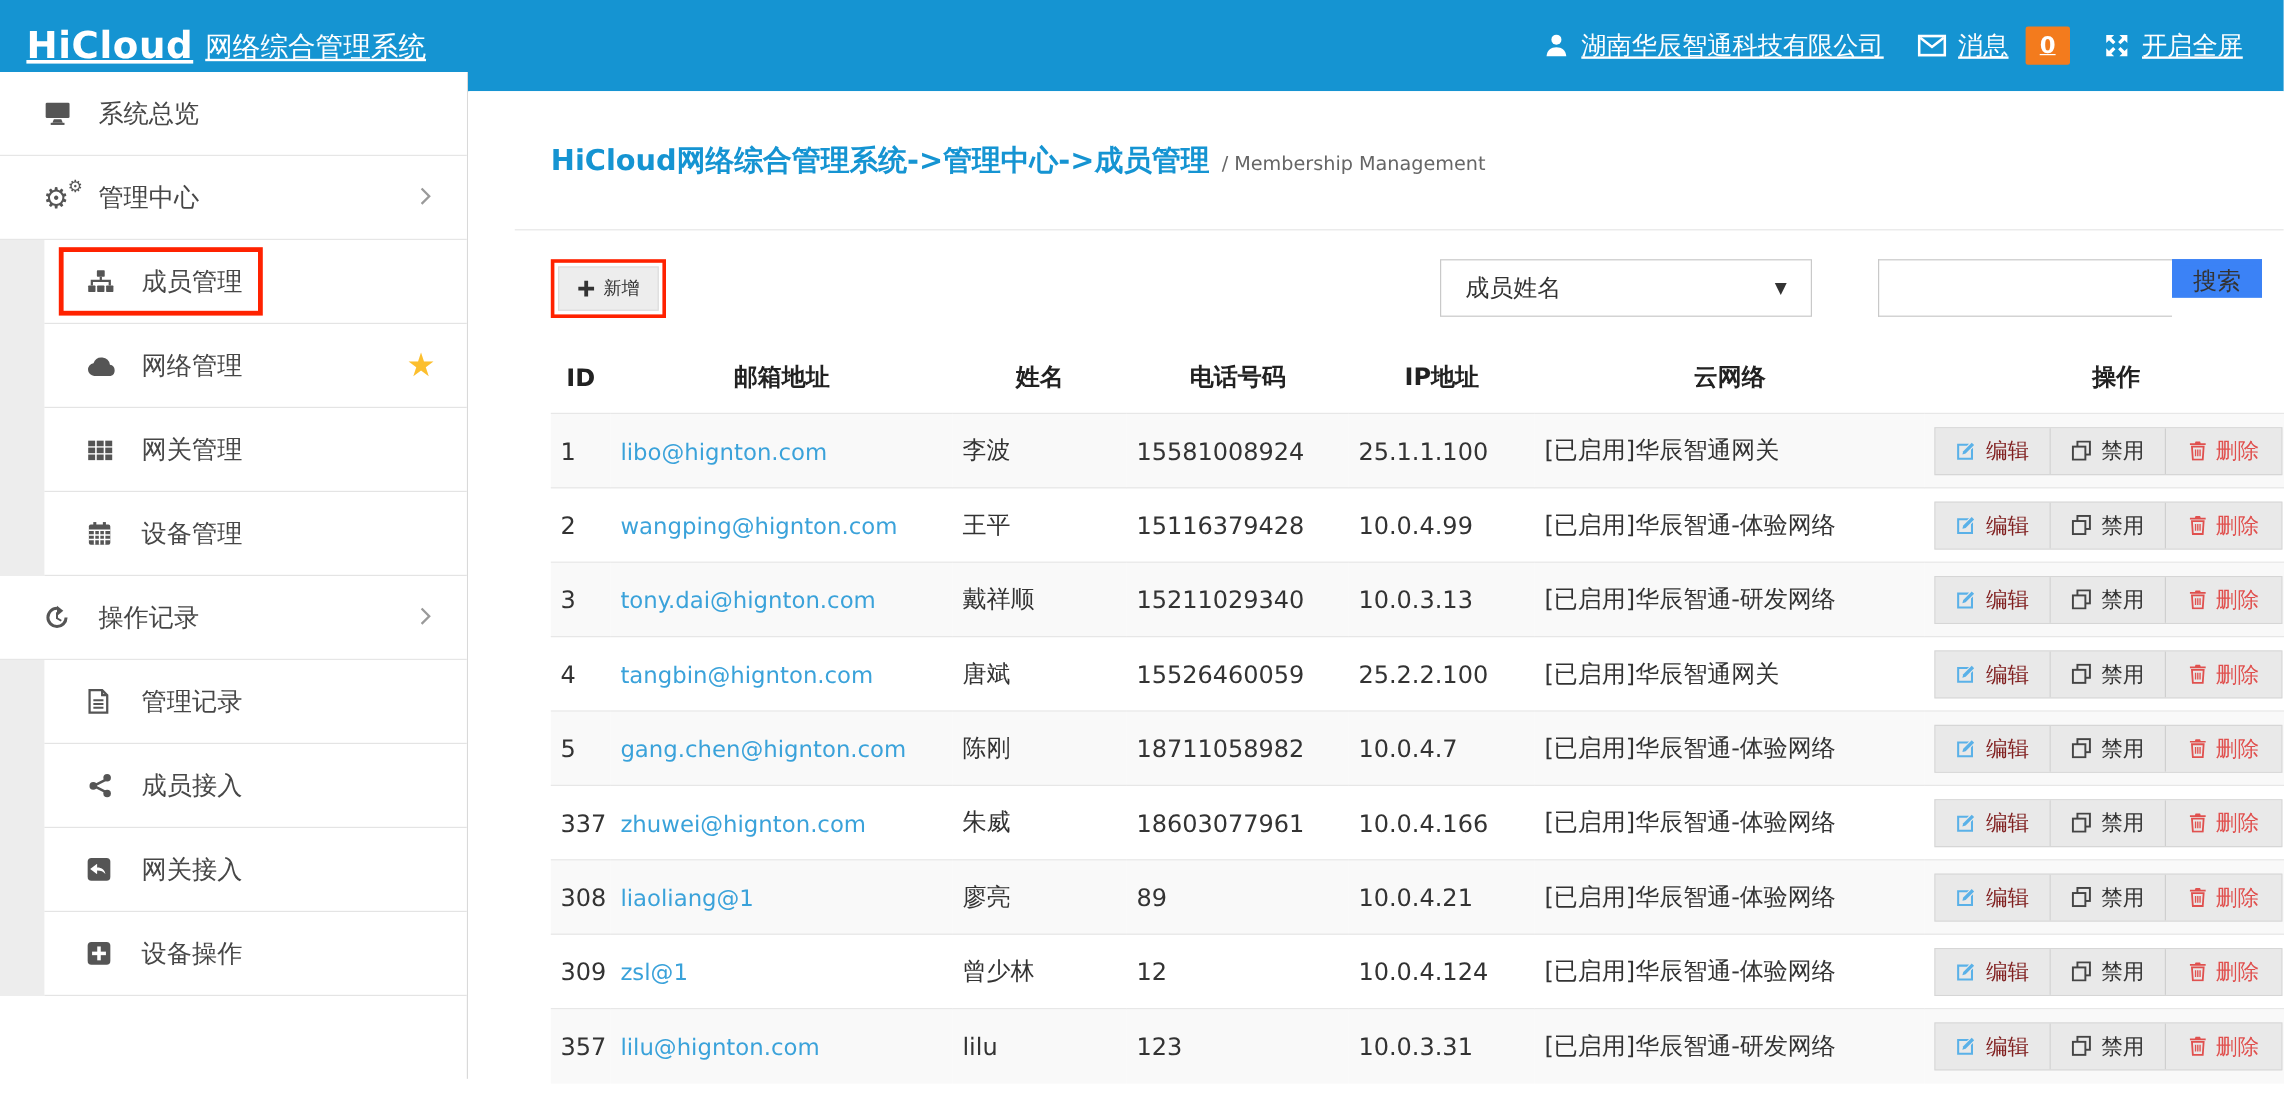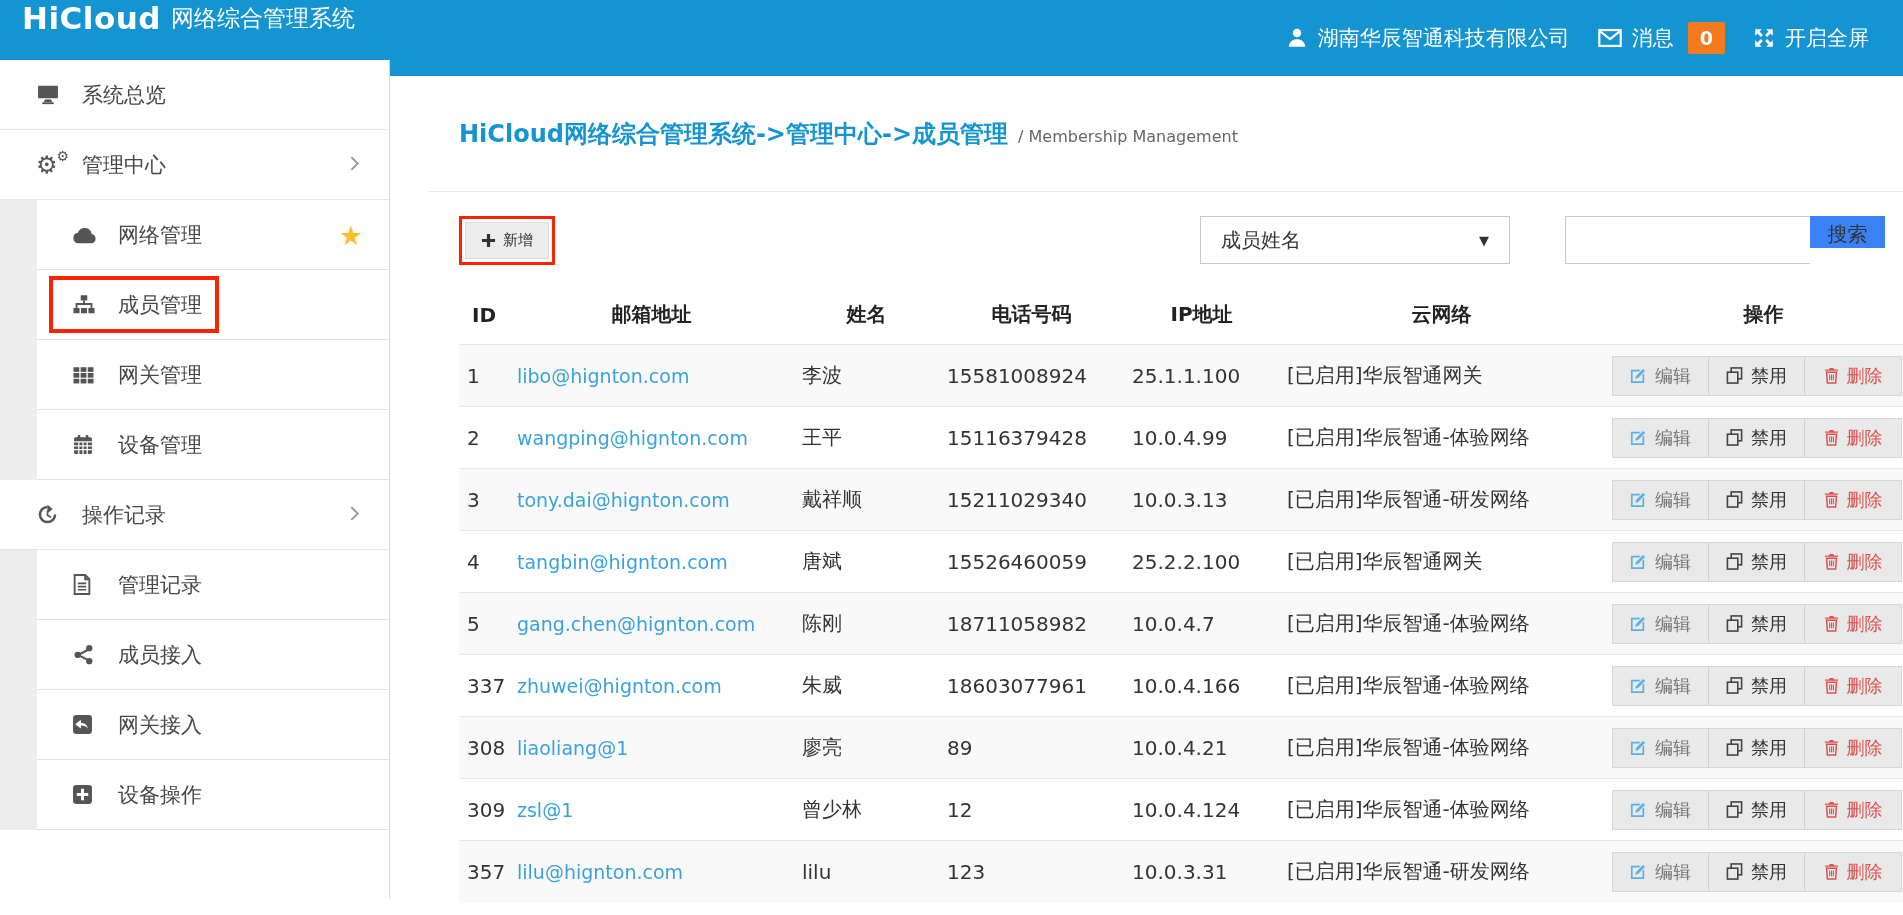--- a/index.html
+++ b/index.html
@@ -1,21 +1,21 @@
 <!DOCTYPE html>
 <html><head>
 <meta charset="utf-8">
 <style>
   * { box-sizing: border-box; margin: 0; padding: 0; }
   html,body { width:1903px; height:915px; overflow:hidden; background:#fff;
     font-family:"DejaVu Sans","Liberation Sans",sans-serif; color:#333; }
 
   
   .topbar { position:absolute; left:0; top:0; width:1903px; height:76px;
-    background:#1594d2; display:flex; padding:0 34px 0 22px; color:#fff; }
+    background:#1594d2; display:flex; align-items:center; padding:0 34px 0 22px; color:#fff;text-decoration:underline; }
   .brand { font-size:31px; font-weight:bold; letter-spacing:0.5px; }
   .brand-suffix { font-size:23px; margin-left:10px; margin-top:3px; }
   .topbar-right { margin-left:auto; display:flex; align-items:center; gap:28px; }
   .top-item { display:flex; align-items:center; gap:10px; font-size:21px; cursor:pointer; }
   .badge { background:#f37b1d; color:#fff; font-size:19px; font-weight:bold;
     padding:5px 12px; border-radius:2px; margin-left:4px; }
 
   
   .sidebar { position:absolute; left:0; top:60px; width:390px; height:839px;
     background:#fff; border-right:1px solid #d9d9d9; }
@@ -62,21 +62,21 @@
   table.members { width:1464px; margin:24px 18px 0 30px; border-collapse:collapse; table-layout:fixed; }
   th { text-align:center; font-size:20px; font-weight:bold; color:#222; padding:12px 8px 16px 8px; }
   td { font-size:20px; color:#333; padding:0 8px; height:62px; border-top:1px solid #e7e7e7; }
   tr.striped td { background:#f9f9f9; }
   .email-link { color:#3aa2da; text-decoration:none; font-size:19px; }
   .btn-group { display:inline-flex; border:1px solid #d6d6d6; background:#e9e9e9; }
   .row-btn { display:inline-flex; align-items:center; justify-content:center; gap:8px;
     width:96px; height:38px; background:#e9e9e9; border:none; border-right:1px solid #cfcfcf;
     font-size:18px; cursor:pointer; font-family:inherit; }
   .row-btn:last-child { border-right:none; }
-  .row-btn.edit { color:#737373; }
+  .row-btn.edit { color:#7f1d1d; }
   .row-btn.disable { color:#333; }
   .row-btn.delete { color:#e0504e; }
   .bicon { display:inline-flex; }
 </style>
 </head>
 <body>
 
 <div class="topbar">
   <span class="brand">HiCloud</span>
   <span class="brand-suffix">网络综合管理系统</span>
@@ -136,40 +136,40 @@
     <span class="chev">
       <svg width="13" height="17" viewBox="0 0 10 16">
           <path d="M2 2l6 6-6 6" fill="none" stroke="#9a9a9a" stroke-width="1.8"></path>
         </svg>
     </span>
   </div>
 
   <div class="subgroup">
     <div class="side-item">
       <span class="sicon">
-        <svg width="26" height="20" viewBox="0 0 22 16">
-            <path d="M5.5 15A4.5 4.5 0 0 1 5 6.05 6 6 0 0 1 16.6 7.2 4 4 0 0 1 17 15z" fill="#555"></path>
-          </svg>
-      </span>
-      <span>网络管理</span>
-      <span class="star">★</span>
-    </div>
-
-    <div class="side-item">
-      <span class="sicon">
         <svg width="24" height="21" viewBox="0 0 20 18">
             <rect x="7.2" y="1" width="5.6" height="4.6" rx="0.5" fill="#555"></rect>
             <path d="M10 5.6v3M3.6 12V8.6h12.8V12" stroke="#555" stroke-width="1.6" fill="none"></path>
             <rect x="1" y="12" width="5.2" height="4.6" rx="0.5" fill="#555"></rect>
             <rect x="7.4" y="12" width="5.2" height="4.6" rx="0.5" fill="#555"></rect>
             <rect x="13.8" y="12" width="5.2" height="4.6" rx="0.5" fill="#555"></rect>
           </svg>
       </span>
       <span>成员管理</span>
       <div class="anno-member"></div>
+    </div>
+
+    <div class="side-item">
+      <span class="sicon">
+        <svg width="26" height="20" viewBox="0 0 22 16">
+            <path d="M5.5 15A4.5 4.5 0 0 1 5 6.05 6 6 0 0 1 16.6 7.2 4 4 0 0 1 17 15z" fill="#555"></path>
+          </svg>
+      </span>
+      <span>网络管理</span>
+      <span class="star">★</span>
     </div>
 
     <div class="side-item">
       <span class="sicon">
         <svg width="23" height="20" viewBox="0 0 20 18" fill="#555">
             <rect x="1" y="2" width="5.2" height="4.2"></rect>
             <rect x="7.4" y="2" width="5.2" height="4.2"></rect>
             <rect x="13.8" y="2" width="5.2" height="4.2"></rect>
             <rect x="1" y="7.2" width="5.2" height="4.2"></rect>
             <rect x="7.4" y="7.2" width="5.2" height="4.2"></rect>

